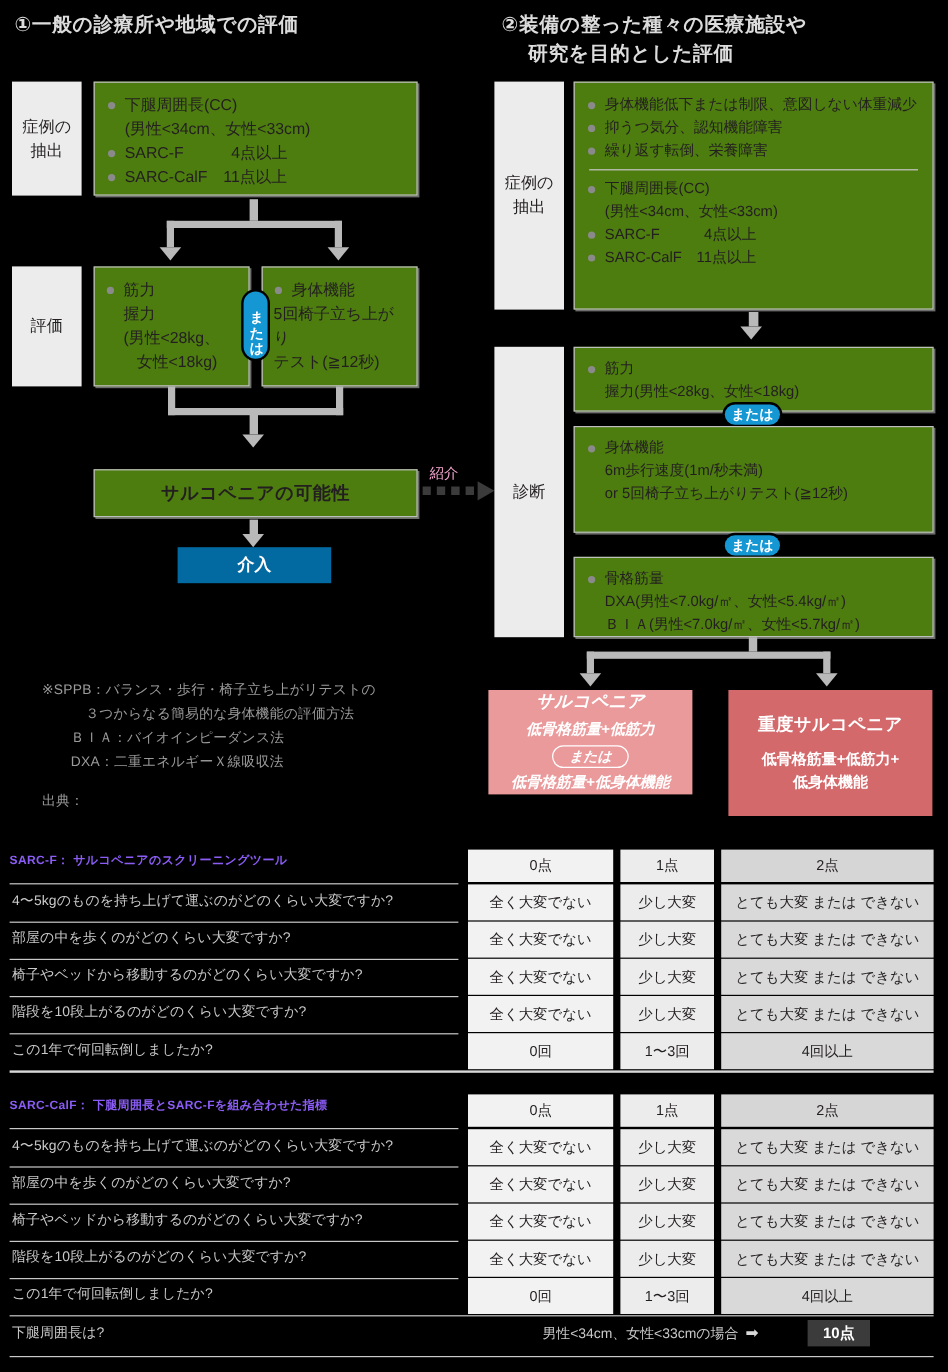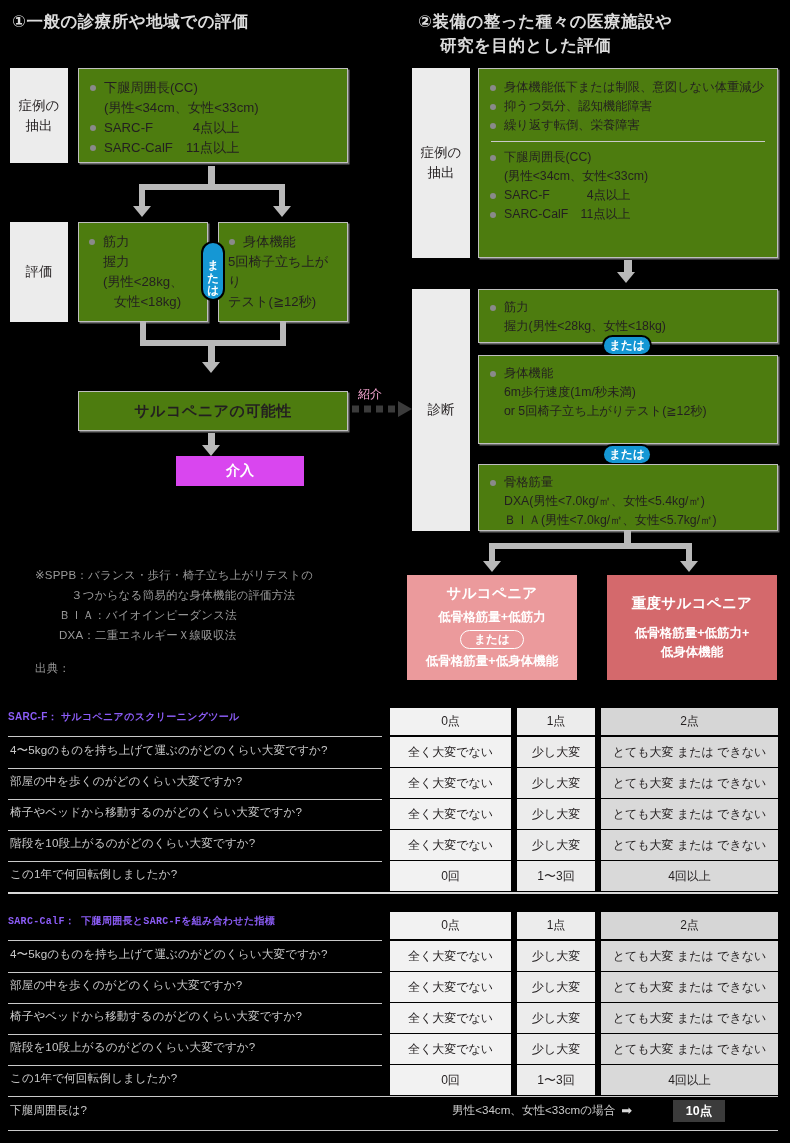--- a/index.html
+++ b/index.html
@@ -52,22 +52,22 @@
     font-size:11.5px;font-weight:700;letter-spacing:0;
     box-shadow:0 0 0 2px #000;
   }
   .or-pill.vert{
     writing-mode:vertical-rl;text-orientation:upright;
     line-height:1.05;padding:4px 0;
   }
 
   
   .gray-btn{
-    background:#d946ef;color:#ffffff;font-size:14px;font-weight:700;
-    display:flex;align-items:center;justify-content:center;margin-left:28px;
+    background:#0369a1;color:#ffffff;font-size:14px;font-weight:700;
+    display:flex;align-items:center;justify-content:center;
   }
 
   
   .pink{
     background:#eb9a9c;color:#ffffff;text-align:center;
     display:flex;flex-direction:column;align-items:center;justify-content:center;
   }
   .pink.dark{background:#d4696c;}
   .pink .ttl{font-size:14.5px;font-weight:700;margin-bottom:5px;letter-spacing:.3px;}
   .pink .sub{font-size:12.5px;font-weight:700;line-height:1.5;}
@@ -257,21 +257,21 @@
   <div class="sub">ＢＩＡ(男性&lt;7.0kg/㎡、女性&lt;5.7kg/㎡)</div>
 </div>
 
 <div class="abs arr-stem" style="left:624px;top:531px;width:7px;height:12px;"></div>
 <div class="abs connector" style="left:489px;top:543px;width:203px;height:6px;"></div>
 <div class="abs arr-stem" style="left:489px;top:543px;width:6px;height:18px;"></div>
 <div class="abs arr-stem" style="left:686px;top:543px;width:6px;height:18px;"></div>
 <div class="abs arr-down" style="left:483px;top:561px;"></div>
 <div class="abs arr-down" style="left:680px;top:561px;"></div>
 
-<div class="abs pink" style="left:407px;top:575px;width:170px;height:105px;">
+<div class="abs pink" style="left:407px;top:575px;width:170px;height:87px;font-style:italic;">
   <div class="ttl">サルコペニア</div>
   <div class="sub">低骨格筋量+低筋力</div>
   <div class="oval">または</div>
   <div class="sub">低骨格筋量+低身体機能</div>
 </div>
 
 <div class="abs pink dark" style="left:607px;top:575px;width:170px;height:105px;">
   <div class="ttl">重度サルコペニア</div>
   <div class="sub" style="margin-top:6px;">低骨格筋量+低筋力+</div>
   <div class="sub">低身体機能</div>
@@ -362,21 +362,21 @@
     <span>1〜3回</span>
     </div>
   <div class="abs cell c2" style="left:601px;top:153px;width:177px;height:30px;">
     <span>4回以上</span>
     </div>
   <div class="abs rule-thick" style="left:8px;top:184px;width:770px;"></div>
 </div>
 
 <div class="abs" style="left:0;top:912px;width:790px;">
 
-  <div class="abs tbl-title" style="left:8px;top:2px;font-family:Liberation Mono, monospace;">
+  <div class="abs tbl-title" style="left:8px;top:2px;">
     <span>SARC-CalF： 下腿周囲長とSARC-Fを組み合わせた指標</span>
   </div>
   <div class="abs cell c0h" style="left:390px;top:0;width:121px;height:27px;">
     <span>0点</span>
     </div>
   <div class="abs cell c1h" style="left:517px;top:0;width:78px;height:27px;">
     <span>1点</span>
     </div>
   <div class="abs cell c2h" style="left:601px;top:0;width:177px;height:27px;">
     <span>2点</span>

